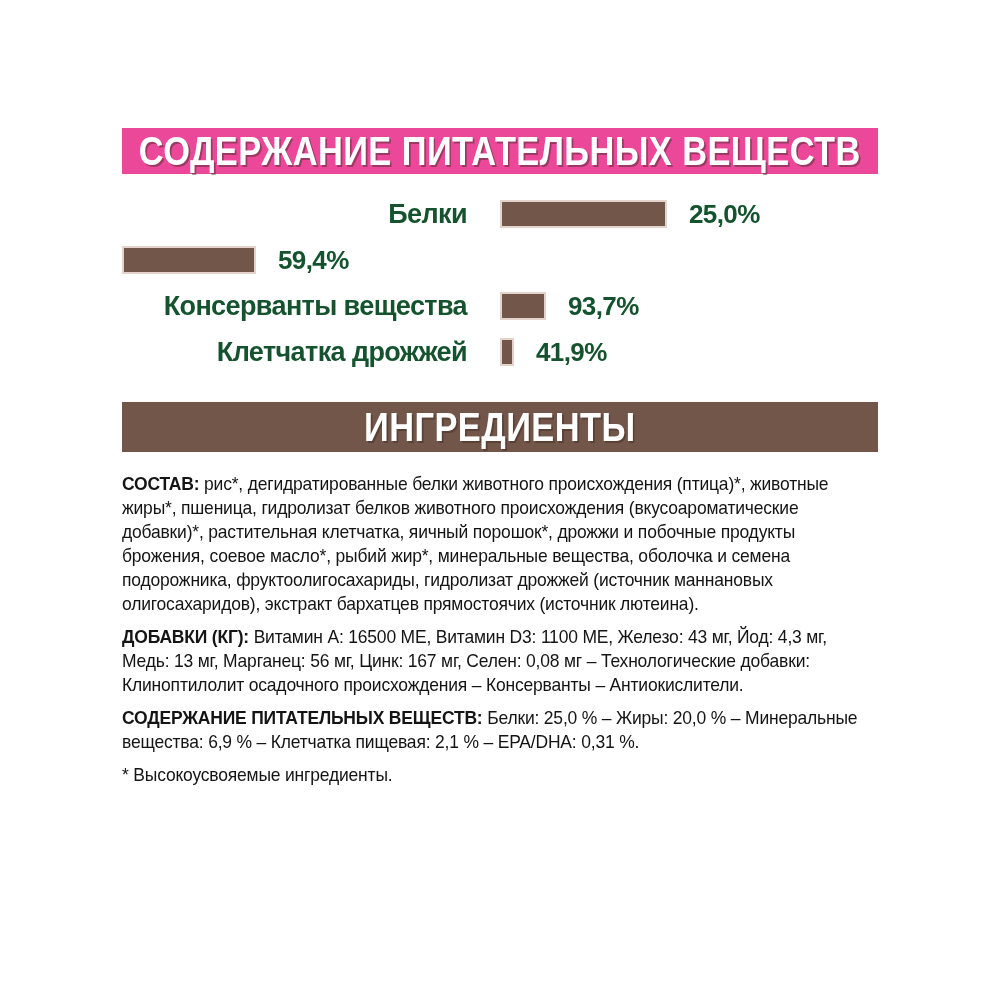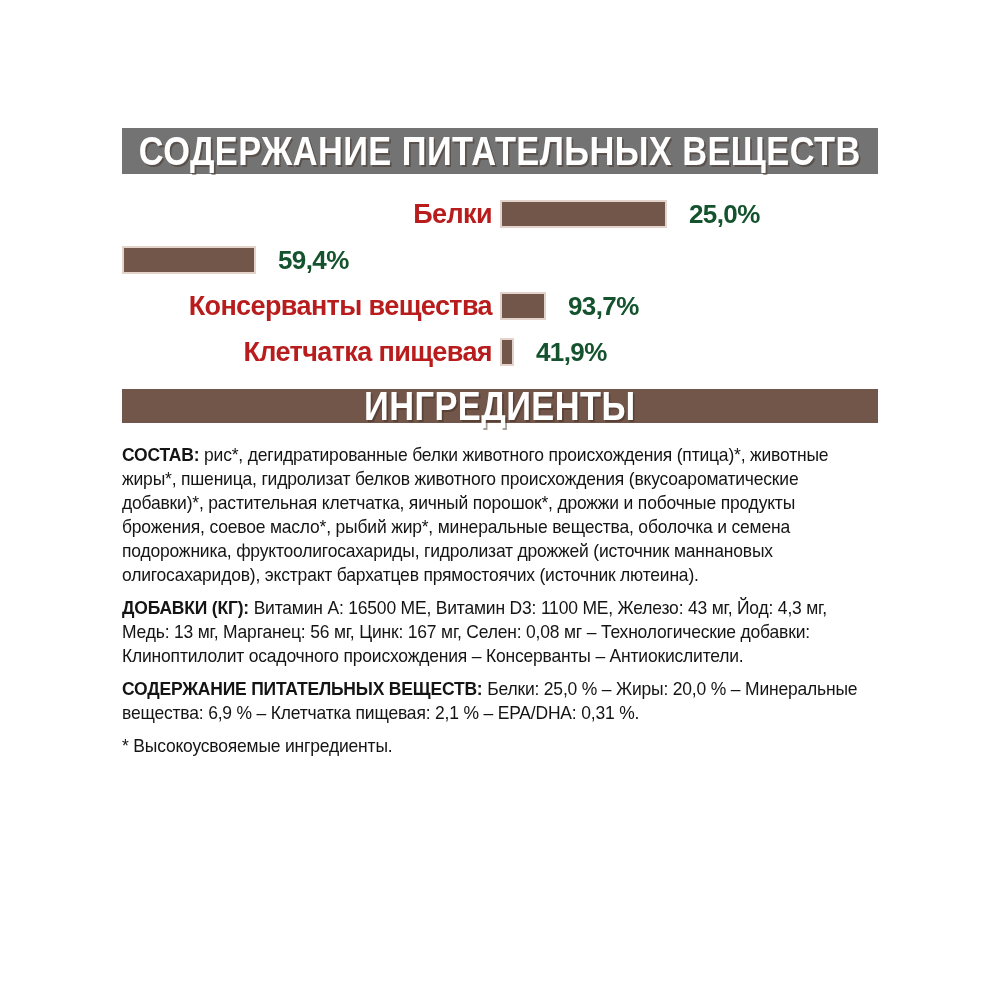--- a/index.html
+++ b/index.html
@@ -18,21 +18,21 @@
     top: 128px;
     width: 756px;
   }
   .band {
     background: #72564A;
     display: flex;
     align-items: center;
     justify-content: center;
   }
   .band-1 { height: 46px; }
-  .band-2 { height: 34px; margin-top: 23px; }
+  .band-2 { height: 50px; margin-top: 36px; }
   .band-text {
     color: #ffffff;
     font-weight: bold;
     font-size: 40px;
     white-space: nowrap;
     transform: scaleX(0.86);
     transform-origin: center center;
     text-shadow: 2px 2px 0 rgba(60,40,32,0.45);
     letter-spacing: 0.5px;
   }
@@ -42,27 +42,27 @@
   .chart-row {
     display: flex;
     align-items: center;
     height: 28px;
     margin-bottom: 18px;
   }
   .chart-row:last-child { margin-bottom: 0; }
   .chart-label {
     width: 378px;
     box-sizing: border-box;
-    padding-right: 8px;
+    padding-right: 33px;
     text-align: right;
     font-size: 27px;
     font-weight: bold;
     letter-spacing: -0.6px;
     white-space: nowrap;
-    color: #b91c1c;
+    color: #14532d;
   }
   .chart-bar {
     height: 28px;
     box-sizing: border-box;
     background: #72564A;
     border: 2px solid #E3D3CA;
     flex: 0 0 auto;
   }
   .chart-value {
     margin-left: 22px;
@@ -92,41 +92,41 @@
     line-height: 24px;
     letter-spacing: -0.2px;
     white-space: nowrap;
   }
 </style>
 </head>
 <body>
 
 <div class="sheet">
 
-  <div class="band band-1" style="background: #737373;">
+  <div class="band band-1" style="background: #ec4899;">
     <span class="band-text">СОДЕРЖАНИЕ ПИТАТЕЛЬНЫХ ВЕЩЕСТВ</span>
   </div>
 
   <div class="chart" id="chart">
       <div class="chart-row">
         <span class="chart-label">Белки</span>
         <div class="chart-bar" style="width: 167px; background: rgb(114, 86, 74); border-color: rgb(227, 211, 202);"></div>
         <span class="chart-value">25,0%</span>
       </div>
       <div class="chart-row">
         <div class="chart-bar" style="width: 134px; background: rgb(114, 86, 74); border-color: rgb(227, 211, 202);"></div>
         <span class="chart-value">59,4%</span>
       </div>
       <div class="chart-row">
         <span class="chart-label">Консерванты вещества</span>
         <div class="chart-bar" style="width: 46px; background: rgb(114, 86, 74); border-color: rgb(227, 211, 202);"></div>
         <span class="chart-value">93,7%</span>
       </div>
       <div class="chart-row">
-        <span class="chart-label">Клетчатка пищевая</span>
+        <span class="chart-label">Клетчатка дрожжей</span>
         <div class="chart-bar" style="width: 14px; background: rgb(114, 86, 74); border-color: rgb(227, 211, 202);"></div>
         <span class="chart-value">41,9%</span>
       </div>
     </div>
 
   <div class="band band-2" style="background: rgb(114, 86, 74);">
     <span class="band-text">ИНГРЕДИЕНТЫ</span>
   </div>
 
   <div class="textblock">

